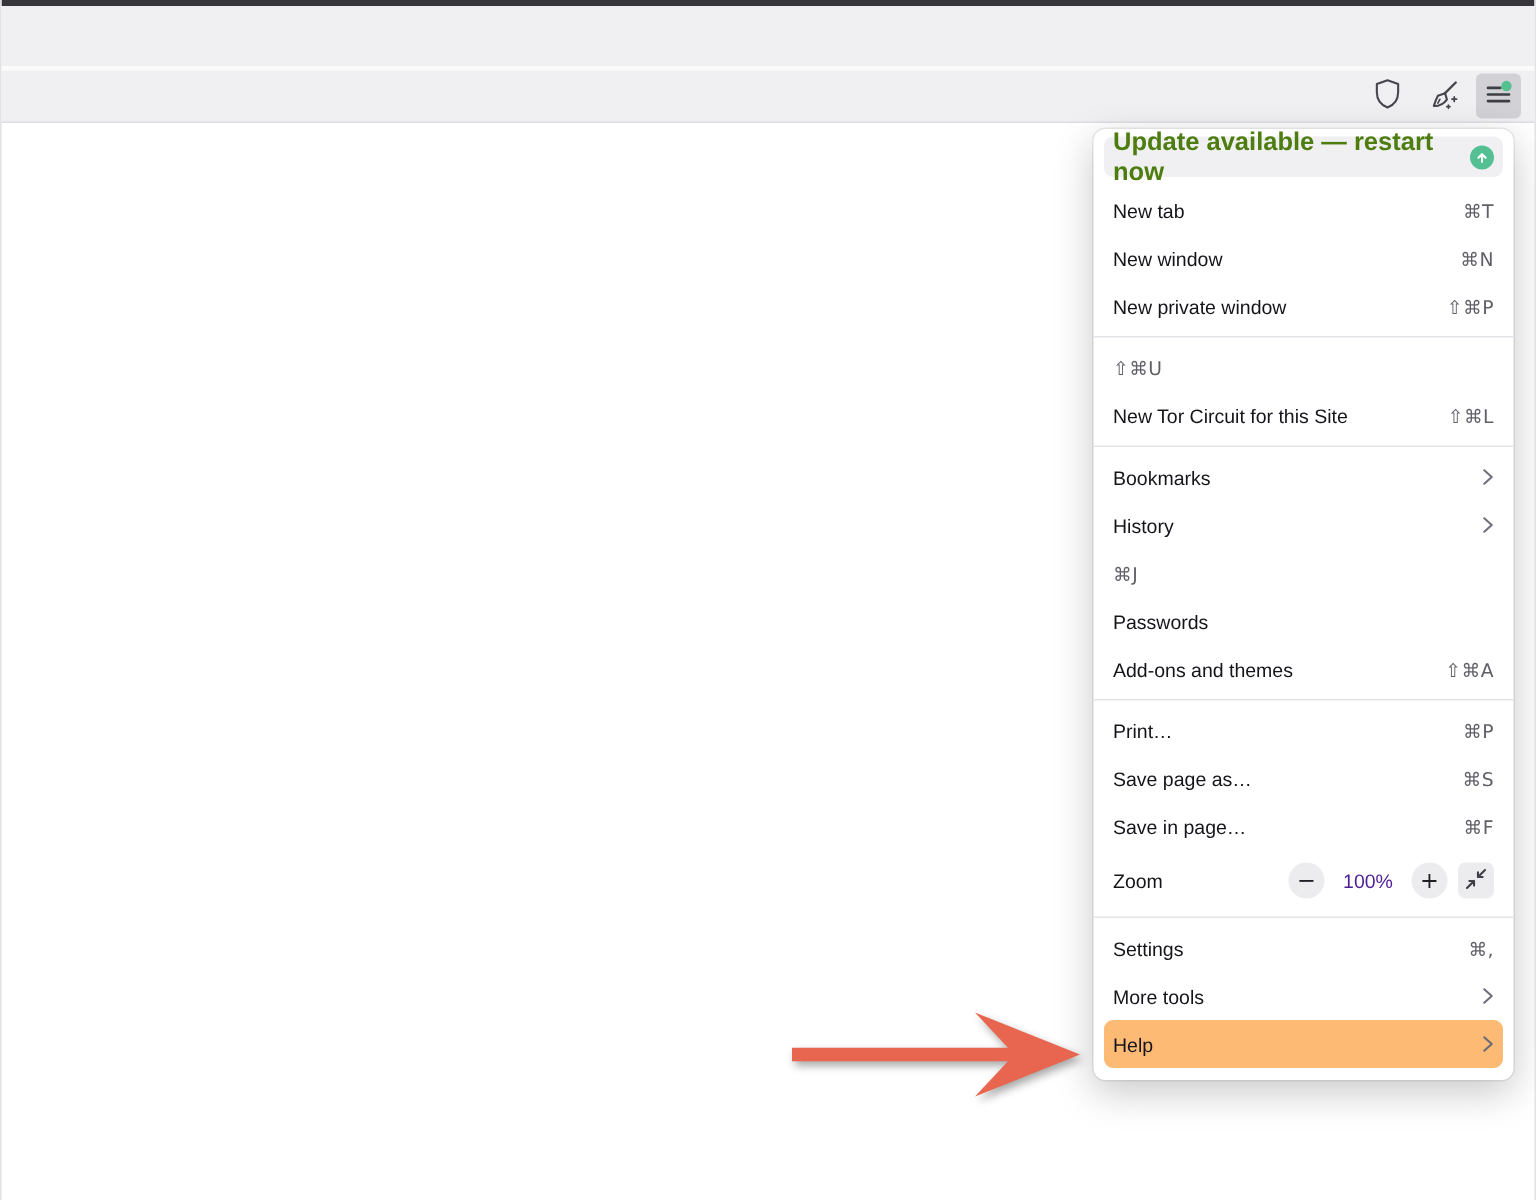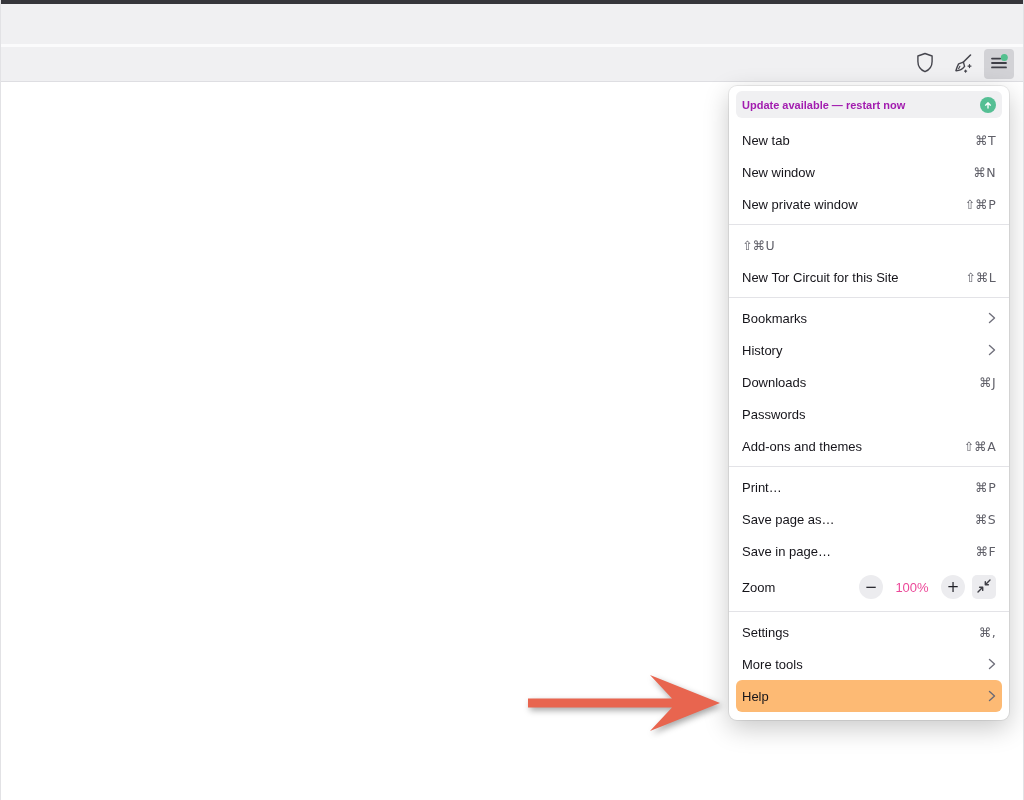--- a/index.html
+++ b/index.html
@@ -30,21 +30,21 @@
     position:absolute; left:728px; top:86px; width:280px;
     background:#ffffff; border-radius:8px;
     box-shadow:0 0 0 1px rgba(0,0,0,0.07), 0 8px 26px rgba(0,0,0,0.22);
     padding:5px 0 8px 0;
     z-index:5;
   }
   .update-banner {
     height:27px; margin:0 7px 6px 7px; padding:0 6px;
     background:#f0f0f2; border-radius:6px;
     display:flex; align-items:center;
-    font-size:11px; font-weight:bold; color:#a21caf;
+    font-size:17px; font-weight:bold; color:#4d7c0f;
     cursor:pointer;
   }
   .update-banner .label { flex:1; }
   .menu-sep { height:1px; background:#e3e3e7; margin:4px 0; }
   .menu-row {
     height:32px; margin:0 7px; padding:0 6px; border-radius:6px;
     display:flex; align-items:center; font-size:13px; color:#15141a;
     cursor:pointer;
   }
   .menu-row .label { flex:1; }
@@ -54,21 +54,21 @@
   }
   .menu-row.highlighted { background:#fdba74; }
   .menu-row.zoom-row { height:40px; }
   .zoom-controls { display:flex; align-items:center; gap:7px; }
   .zoom-btn {
     width:24px; height:24px; border:none; border-radius:50%;
     background:#ececef; color:#1f1f26; font-size:15px; line-height:1;
     display:flex; align-items:center; justify-content:center; cursor:pointer;
     font-family:"DejaVu Sans",sans-serif;
   }
-  .zoom-level { width:44px; text-align:center; font-size:13px; color:#ec4899; }
+  .zoom-level { width:44px; text-align:center; font-size:13px; color:#4c1d95; }
   .fullscreen-btn {
     width:24px; height:24px; border:none; border-radius:5px;
     background:#ececef; display:flex; align-items:center; justify-content:center; cursor:pointer;
   }
   .green-circle {
     width:16px; height:16px; border-radius:50%; background:#55bf94;
     display:flex; align-items:center; justify-content:center; flex:0 0 auto;
   }
   .chev { flex:0 0 auto; display:flex; }
 
@@ -174,21 +174,20 @@
   </div>
   <div class="menu-row">
     <span class="label">History</span>
     <span class="chev">
       <svg width="8" height="12" viewBox="0 0 8 12">
           <polyline points="1.5,1.5 6.5,6 1.5,10.5" fill="none" stroke="#70707c" stroke-width="1.4" stroke-linecap="round" stroke-linejoin="round"></polyline>
         </svg>
     </span>
   </div>
   <div class="menu-row">
-    <span class="label">Downloads</span>
     <span class="shortcut">⌘J</span>
   </div>
   <div class="menu-row">
     <span class="label">Passwords</span>
   </div>
   <div class="menu-row">
     <span class="label">Add-ons and themes</span>
     <span class="shortcut">⇧⌘A</span>
   </div>
 

